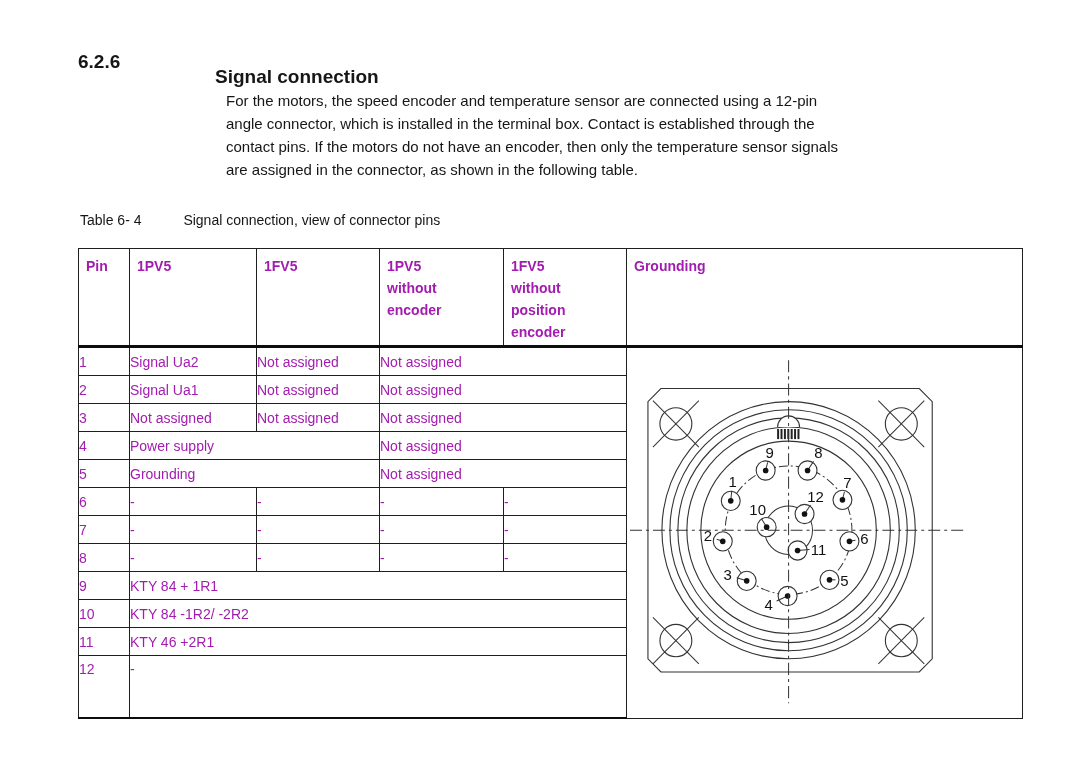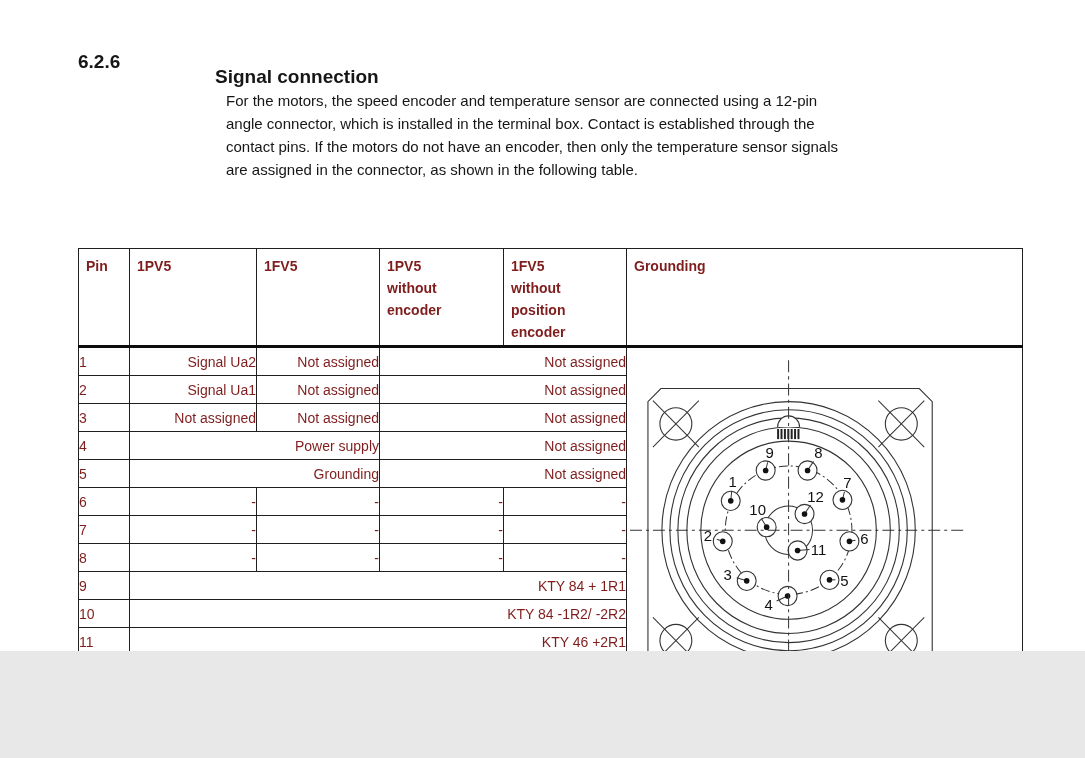--- a/index.html
+++ b/index.html
@@ -1,17 +1,17 @@
 <!DOCTYPE html>
 <html><head>
 <meta charset="utf-8">
 <style>
   html,body { margin:0; padding:0; background:#e8e8e8; }
   .page {
-    position:relative; width:1085px; height:651px; background:#ffffff;
+    position:relative; width:1085px; height:758px; background:#ffffff;
     font-family:"Liberation Sans", sans-serif; color:#161616; overflow:hidden;
     margin:0 auto;
   }
   .sec-num {
     position:absolute; left:78px; top:51px;
     font-size:19px; font-weight:bold;
   }
   .sec-title {
     position:absolute; left:215px; top:51px;
     font-size:19px; font-weight:bold;margin-top:15px;
@@ -20,31 +20,31 @@
     position:absolute; left:226px; top:89px; width:800px;
     font-size:15px; line-height:23px; white-space:pre-line;
   }
   .caption {
     position:absolute; left:80px; top:212px; font-size:14px;
   }
   .caption .cap-text { margin-left:38px; }
 
   table.signal {
     position:absolute; left:78px; top:248px; width:944px;
-    border-collapse:collapse; table-layout:fixed; font-size:14px; color:#7f1d1d;
+    border-collapse:collapse; table-layout:fixed; font-size:14px; color:#a21caf;
   }
   table.signal th, table.signal td { border:1px solid #1f1f1f; }
   table.signal th {
     font-weight:bold; text-align:left; vertical-align:top;
     padding:6px 6px 0 7px; height:90px; line-height:22px; white-space:pre-line;
     border-bottom:3px solid #0d0d0d; font-size:14px;
   }
   table.signal td { height:27px; padding:0; vertical-align:middle; }
   td.pin { text-align:left; padding-left:8px; }
-  td.val { text-align:right; }
+  td.val { text-align:left; }
   tr.tall td { height:56px; vertical-align:top; padding-top:5px; }
   tbody tr:last-child td, td.connector-cell { border-bottom:2px solid #0d0d0d; }
   td.connector-cell { position:relative; padding:0; }
   td.connector-cell svg { position:absolute; left:0; top:0; width:100%; height:100%; display:block; }
 
   svg .ln { stroke:#333; stroke-width:1.1; fill:none; }
   svg .thin { stroke:#333; stroke-width:1; fill:none; }
   svg .whitefill { fill:#ffffff; }
   svg text.pin-label { font-family:"Liberation Sans", sans-serif; font-size:15px; fill:#111; text-anchor:middle; }
   svg .centerline { stroke:#333; stroke-width:1; fill:none; stroke-dasharray:12 4 3 4; }
@@ -58,20 +58,24 @@
 <div class="page">
 
   <span class="sec-num">6.2.6</span>
   <span class="sec-title">Signal connection</span>
 
   <div class="para">For the motors, the speed encoder and temperature sensor are connected using a 12-pin
 angle connector, which is installed in the terminal box. Contact is established through the
 contact pins. If the motors do not have an encoder, then only the temperature sensor signals
 are assigned in the connector, as shown in the following table.</div>
 
+  <div class="caption">
+    <span>Table 6- 4</span>
+    <span class="cap-text">Signal connection, view of connector pins</span>
+  </div>
 
   <table class="signal">
     <colgroup>
       <col style="width:51px">
         <col style="width:127px">
         <col style="width:123px">
       <col style="width:124px">
         <col style="width:123px">
         <col style="width:396px">
     </colgroup>

